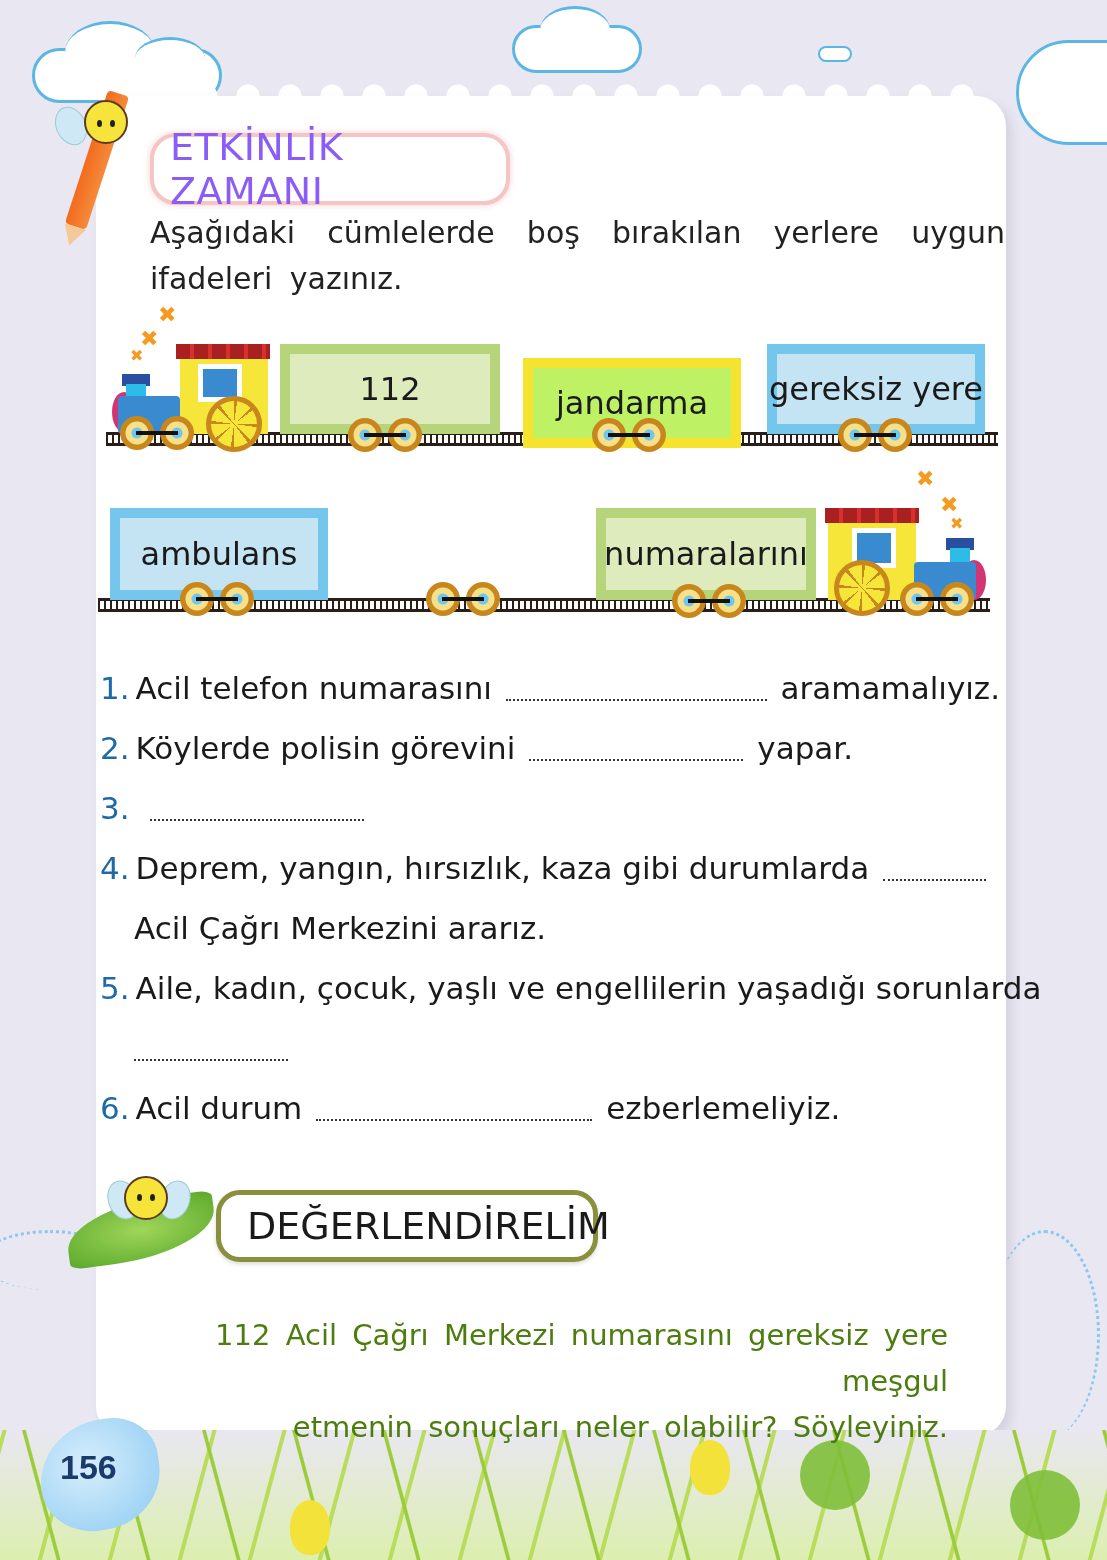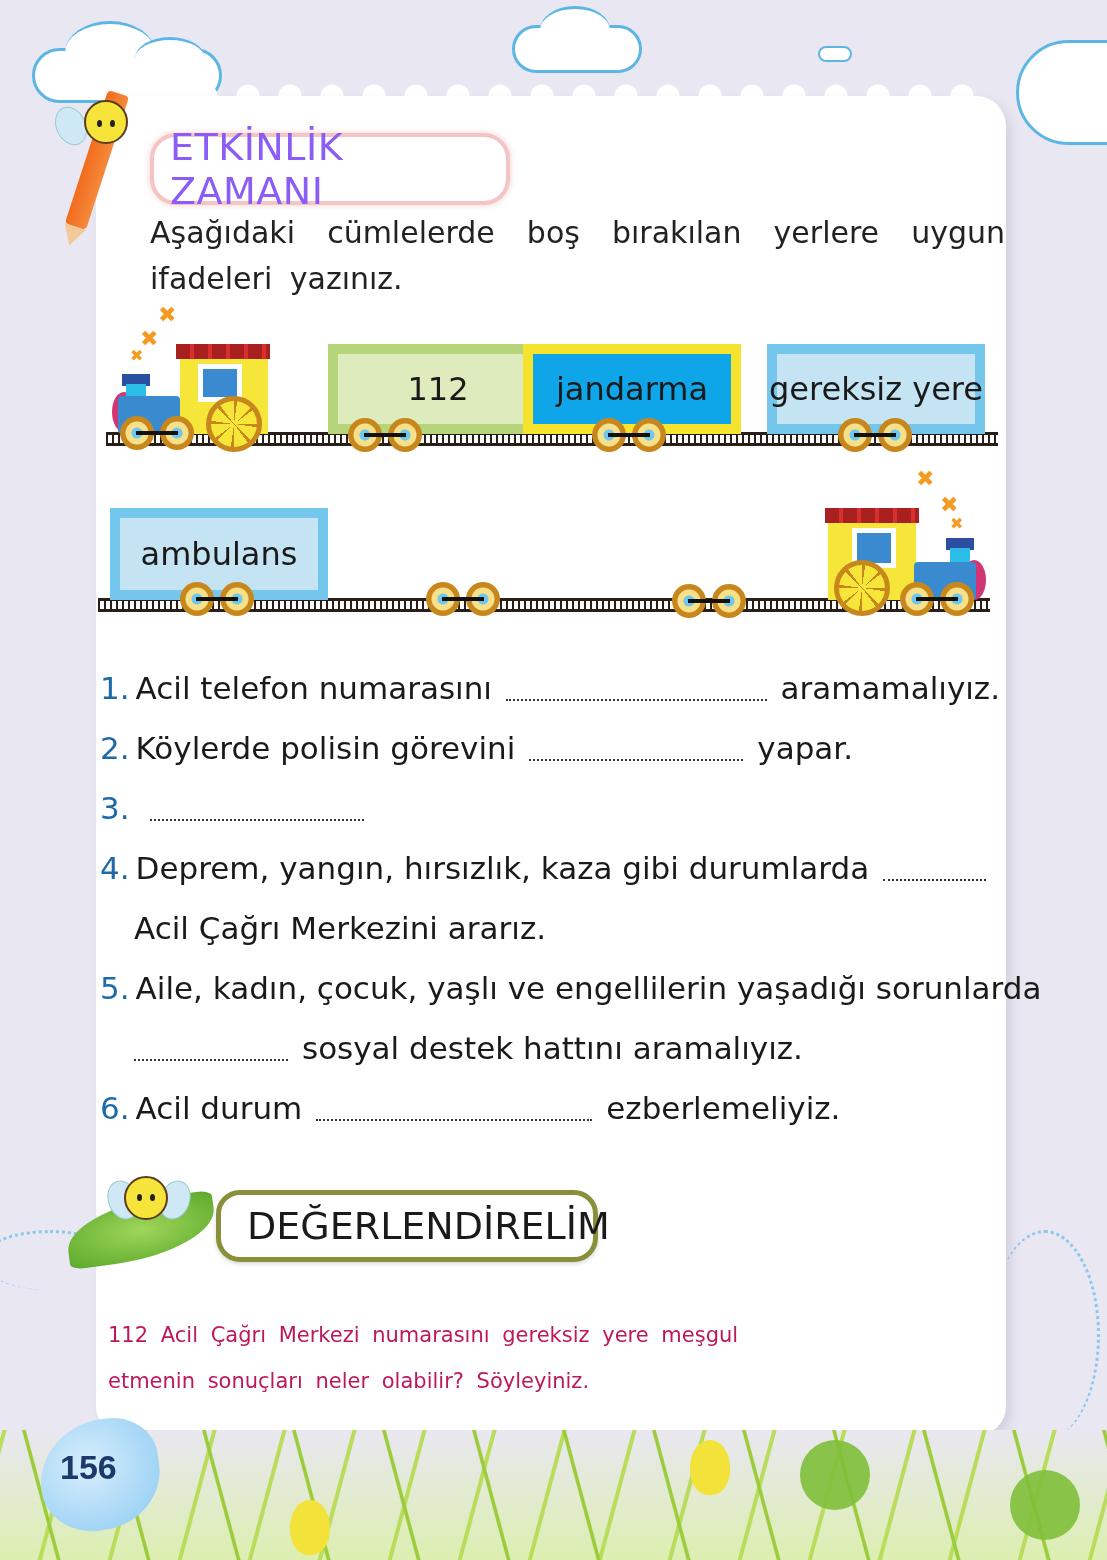--- a/index.html
+++ b/index.html
@@ -82,21 +82,21 @@
     position: absolute; height: 14px;
     border-top: 3px solid #2a1e18; border-bottom: 3px solid #2a1e18;
     background: repeating-linear-gradient(90deg, #2a1e18 0 2px, #fff 2px 6px);
   }
   .wagon {
     position: absolute; display: flex; align-items: center; justify-content: center;
     border-style: solid; border-width: 10px;
   }
   .wagon span { font-size: 32px; color: #1a1a1a; white-space: nowrap; }
   .w-green { background: #deebbd; border-color: #b6d47a; }
-  .w-yellow { background: #0ea5e9; border-color: #f5e32e; }
+  .w-yellow { background: #bef264; border-color: #f5e32e; margin-top: 14px; }
   .w-blue { background: #c5e4f3; border-color: #75c6ec; justify-content: center; }
   .wheel {
     position: absolute; width: 34px; height: 34px; border-radius: 50%;
     background: radial-gradient(circle, #6fc7ee 0 5px, #f7e08a 6px 11px, #c8871c 12px);
   }
   .axle { position: absolute; height: 4px; background: #111; }
   .engine { position: absolute; }
   .eng-cab { position: absolute; background: #f7e63a; }
   .eng-roof { position: absolute; background: repeating-linear-gradient(90deg, #a8201f 0 14px, #d8302e 14px 18px); }
   .eng-window { position: absolute; background: #3a8ad0; border: 5px solid #fff; }
@@ -123,21 +123,21 @@
   .badge-degerlendir {
     position: absolute; left: 216px; top: 1190px; width: 382px; height: 72px;
     border: 5px solid #8a8f3c; border-radius: 24px; background: #fff;
     display: flex; align-items: center; padding-left: 26px;
     box-shadow: 0 2px 4px rgba(0,0,0,0.15);
   }
   .badge-degerlendir span { font-size: 38px; color: #1a1a1a; }
 
   .eval-text {
     position: absolute; left: 108px; top: 1312px; width: 840px;
-    font-size: 21px; line-height: 46px; color: #be185d; word-spacing: 6px;
+    font-size: 29px; line-height: 46px; color: #4d7c0f; word-spacing: 6px; text-align: right;
   }
 
   .page-butterfly {
     position: absolute; left: 40px; top: 1420px; width: 120px; height: 110px;
     background: radial-gradient(ellipse at 40% 40%, #d7eefc, #8ccaf2);
     border-radius: 60% 40% 55% 45%; transform: rotate(-8deg);
   }
   .page-number {
     position: absolute; left: 60px; top: 1448px;
     font-size: 34px; font-weight: bold; color: #1b3a6b;
@@ -189,21 +189,21 @@
     <div class="eng-chimney" style="left:126px;top:64px;width:20px;height:12px;"></div>
     <div class="eng-boiler" style="left:118px;top:76px;width:62px;height:38px;"></div>
     <div class="eng-roof" style="left:176px;top:24px;width:94px;height:15px;"></div>
     <div class="eng-cab" style="left:180px;top:39px;width:88px;height:75px;"></div>
     <div class="eng-window" style="left:198px;top:44px;width:44px;height:38px;"></div>
     <div class="wheel" style="left:120px;top:96px;"></div>
     <div class="wheel" style="left:160px;top:96px;"></div>
     <div class="axle" style="left:136px;top:111px;width:42px;"></div>
     <div class="big-wheel" style="left:206px;top:76px;"></div>
   </div>
-  <div class="wagon w-green" style="left:280px;top:24px;width:220px;height:90px;margin-left:48px;">
+  <div class="wagon w-green" style="left:280px;top:24px;width:220px;height:90px;">
     <span>112</span>
   </div>
   <div class="wheel" style="left:348px;top:98px;"></div>
     <div class="wheel" style="left:388px;top:98px;"></div>
     <div class="axle" style="left:364px;top:113px;width:42px;"></div>
   <div class="wagon w-yellow" style="left:523px;top:24px;width:218px;height:90px;">
     <span>jandarma</span>
   </div>
   <div class="wheel" style="left:592px;top:98px;"></div>
     <div class="wheel" style="left:632px;top:98px;"></div>
@@ -220,20 +220,23 @@
   <div class="track" style="left:98px;top:138px;width:892px;"></div>
   <div class="wagon w-blue" style="left:110px;top:48px;width:218px;height:92px;">
     <span>ambulans</span>
   </div>
   <div class="wheel" style="left:180px;top:122px;"></div>
     <div class="wheel" style="left:220px;top:122px;"></div>
     <div class="axle" style="left:196px;top:137px;width:42px;"></div>
   <div class="wheel" style="left:426px;top:122px;"></div>
     <div class="wheel" style="left:466px;top:122px;"></div>
     <div class="axle" style="left:442px;top:137px;width:42px;"></div>
+  <div class="wagon w-green" style="left:596px;top:48px;width:220px;height:92px;">
+    <span>numaralarını</span>
+  </div>
   <div class="wheel" style="left:672px;top:124px;"></div>
     <div class="wheel" style="left:712px;top:124px;"></div>
     <div class="axle" style="left:688px;top:139px;width:42px;"></div>
   <div class="engine">
     <span class="smoke" style="left:916px;top:6px;">✖</span>
     <span class="smoke" style="left:940px;top:32px;">✖</span>
     <span class="smoke" style="left:950px;top:54px;font-size:16px;">✖</span>
     <div class="eng-roof" style="left:825px;top:48px;width:94px;height:15px;"></div>
     <div class="eng-cab" style="left:828px;top:63px;width:88px;height:77px;"></div>
     <div class="eng-window" style="left:852px;top:68px;width:44px;height:40px;"></div>
@@ -272,21 +275,20 @@
   </div>
   <div class="q-line q-indent">
     <span>Acil Çağrı Merkezini ararız.</span>
   </div>
   <div class="q-line">
     <span class="q-num">5.</span>
     <span>Aile, kadın, çocuk, yaşlı ve engellilerin yaşadığı sorunlarda</span>
   </div>
   <div class="q-line q-indent">
     <span class="blank" style="width:154px;margin-left:0;"></span>
-    <span>sosyal destek hattını aramalıyız.</span>
   </div>
   <div class="q-line">
     <span class="q-num">6.</span>
     <span>Acil durum</span>
     <span class="blank" style="width:276px;"></span>
     <span>ezberlemeliyiz.</span>
   </div>
 </div>
 
 <div class="leaf"></div>

